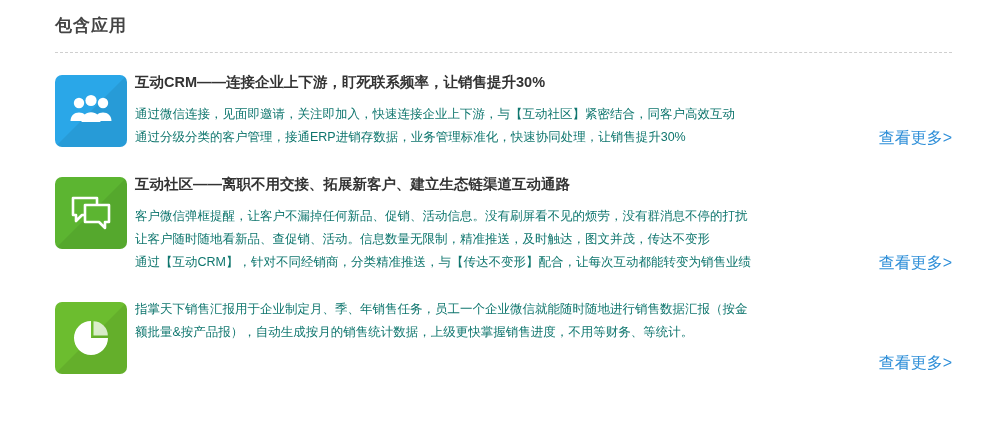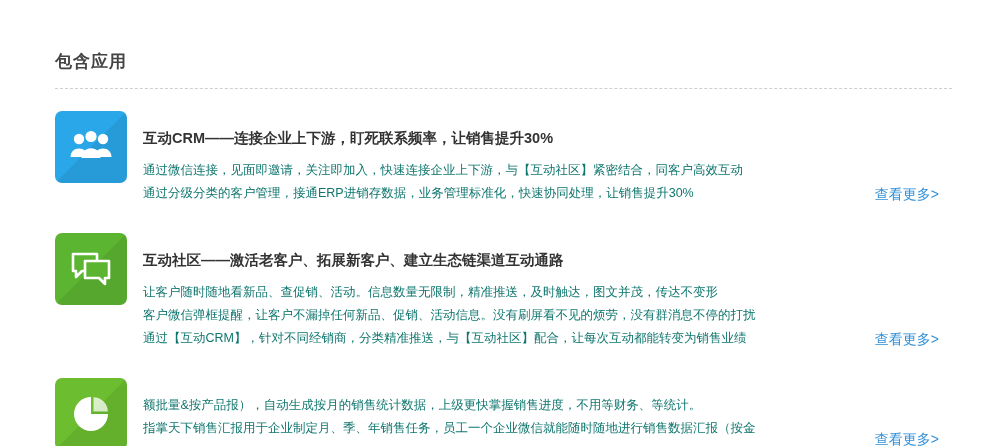--- a/index.html
+++ b/index.html
@@ -25,21 +25,20 @@
   
   .section-header {
     padding: 14px 0 0 55px;
   }
   .section-title {
     font-size: 17px;
     font-weight: bold;
     color: #444444;
     letter-spacing: 1px;
     line-height: 24px;
-    margin-top: 36px;
   }
   .divider {
     margin: 14px 55px 0 55px;
     border-top: 1px dashed #cfcfcf;
     height: 0;
   }
 
   
   .app-list {
     padding: 18px 0 0 0;
@@ -73,45 +72,44 @@
   .app-icon .glyph {
     position: absolute;
     left: 0; top: 0; right: 0; bottom: 0;
     display: flex;
     align-items: center;
     justify-content: center;
   }
 
   .app-body {
     flex: 1 1 auto;
-    padding-left: 16px;
+    padding-left: 8px;
     padding-right: 120px;
     min-width: 0;
-    margin-top: 20px;
   }
   .app-title {
     font-size: 14.5px;
     font-weight: bold;
     color: #333333;
     line-height: 22px;
     margin-bottom: 10px;
     white-space: nowrap;
   }
   .app-desc-line {
     font-size: 12.5px;
     color: #0f766e;
     line-height: 23px;
     white-space: nowrap;
   }
 
   .more-link {
     position: absolute;
-    right: 68px;
+    right: 55px;
     bottom: 2px;
-    font-size: 14px;
+    font-size: 16px;
     color: #2f8fd8;
     text-decoration: none;
     line-height: 18px;
     white-space: nowrap;
   }
 
   
   .app-row.row-0 .more-link { bottom: 2px; }
   .app-row.row-1 .more-link { bottom: 2px; }
   .app-row.row-2 .more-link { bottom: 2px; }
@@ -154,39 +152,39 @@
       <div class="app-icon" style="background:#5cb531;">
         <div class="shadow-tri"></div>
         <div class="glyph">
           <svg width="42" height="36" viewBox="0 0 42 36" xmlns="http://www.w3.org/2000/svg">
             <path d="M3 3h24v17H12l-6 6v-6H3z" fill="none" stroke="#ffffff" stroke-width="2.6" stroke-linejoin="round"></path>
             <path d="M15 10h24v17h-4v6l-6-6H15z" fill="#5cb531" stroke="#ffffff" stroke-width="2.6" stroke-linejoin="round"></path>
           </svg>
         </div>
       </div>
       <div class="app-body">
-        <div class="app-title">互动社区——激活老客户、拓展新客户、建立生态链渠道互动通路</div>
+        <div class="app-title">互动社区——离职不用交接、拓展新客户、建立生态链渠道互动通路</div>
+        <div class="app-desc-line">客户微信弹框提醒，让客户不漏掉任何新品、促销、活动信息。没有刷屏看不见的烦劳，没有群消息不停的打扰</div>
         <div class="app-desc-line">让客户随时随地看新品、查促销、活动。信息数量无限制，精准推送，及时触达，图文并茂，传达不变形</div>
-        <div class="app-desc-line">客户微信弹框提醒，让客户不漏掉任何新品、促销、活动信息。没有刷屏看不见的烦劳，没有群消息不停的打扰</div>
-        <div class="app-desc-line">通过【互动CRM】，针对不同经销商，分类精准推送，与【互动社区】配合，让每次互动都能转变为销售业绩</div>
+        <div class="app-desc-line">通过【互动CRM】，针对不同经销商，分类精准推送，与【传达不变形】配合，让每次互动都能转变为销售业绩</div>
       </div>
       <a class="more-link" href="#">查看更多&gt;</a>
     </div>
 
     <div class="app-row row-2">
       <div class="app-icon" style="background:#6cbd2f;">
         <div class="shadow-tri"></div>
         <div class="glyph">
           <svg width="40" height="40" viewBox="0 0 40 40" xmlns="http://www.w3.org/2000/svg">
             <path d="M20 20V3A17 17 0 0 0 20 37A17 17 0 0 0 37 20z" fill="#ffffff"></path>
             <path d="M22.5 3.2V17.5H36.8A14.4 14.4 0 0 0 22.5 3.2z" fill="#ffffff" opacity="0.75"></path>
           </svg>
         </div>
       </div>
       <div class="app-body">
+        <div class="app-desc-line">指掌天下销售汇报用于企业制定月、季、年销售任务，员工一个企业微信就能随时随地进行销售数据汇报（按金</div>
         <div class="app-desc-line">额批量&amp;按产品报），自动生成按月的销售统计数据，上级更快掌握销售进度，不用等财务、等统计。</div>
-        <div class="app-desc-line">指掌天下销售汇报用于企业制定月、季、年销售任务，员工一个企业微信就能随时随地进行销售数据汇报（按金</div>
       </div>
       <a class="more-link" href="#">查看更多&gt;</a>
     </div>
 
   </div>
 </div>
 
 </body></html>

